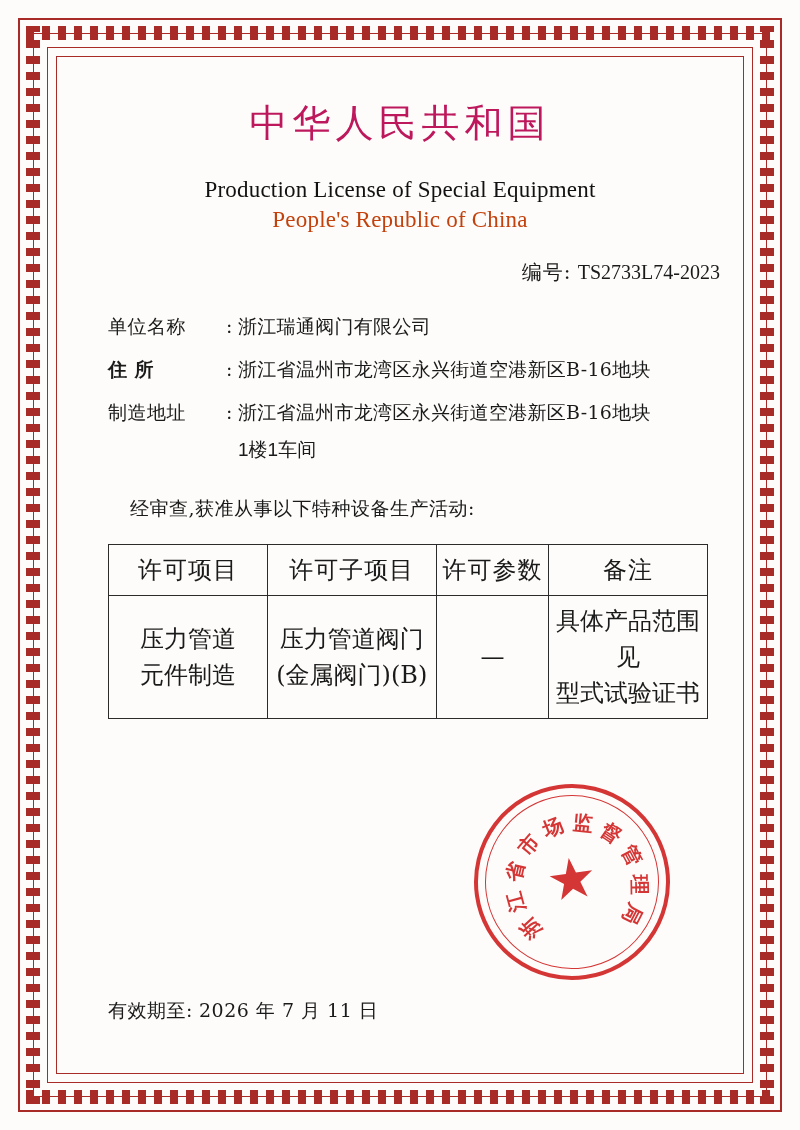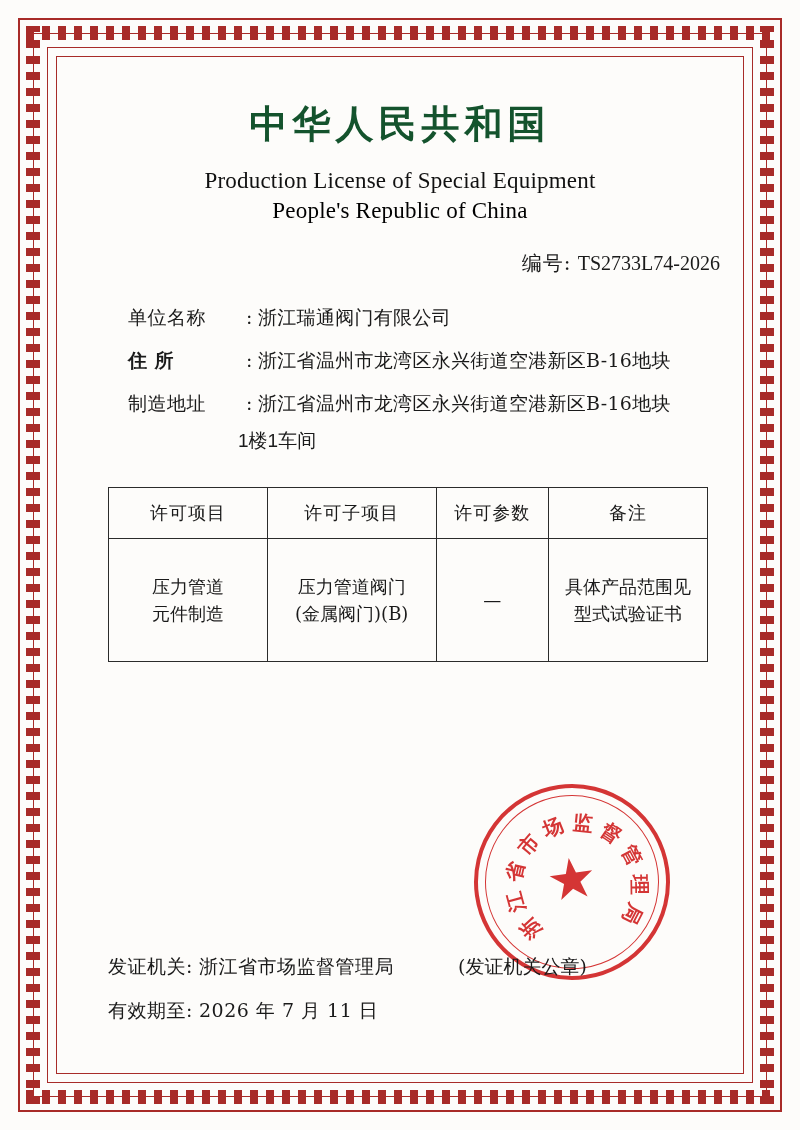--- a/index.html
+++ b/index.html
@@ -74,46 +74,46 @@
     height: 990px;
   }
 
   .title-block {
     text-align: center;
     padding-top: 28px;
   }
   .title-cn-1 {
     font-family: "DejaVu Serif", serif;
     font-size: 38px;
-    font-weight: bold;
+    font-weight: normal;
     letter-spacing: 5px;
-    color: #14532d;
+    color: #be185d;
     line-height: 1.35;
   }
   .title-cn-2 {
     font-family: "DejaVu Serif", serif;
     font-size: 38px;
     font-weight: bold;
     letter-spacing: 5px;
     color: #111;
     line-height: 1.35;
     margin-top: 4px;
   }
   .title-en-1 {
     font-family: "Liberation Serif", serif;
     font-size: 23px;
-    margin-top: 19px;
+    margin-top: 28px;
     color: #111;
     letter-spacing: 0.2px;
   }
   .title-en-2 {
     font-family: "Liberation Serif", serif;
     font-size: 23px;
     margin-top: 4px;
-    color: #000000;
+    color: #c2410c;
     letter-spacing: 0.2px;
   }
 
   .serial-row {
     text-align: right;
     margin-top: 26px;
     padding-right: 10px;
     font-size: 20px;
     font-family: "DejaVu Serif", serif;
   }
@@ -128,21 +128,20 @@
   }
   .field-row {
     display: flex;
     align-items: baseline;
     margin-bottom: 17px;
   }
   .field-label {
     width: 118px;
     flex: 0 0 118px;
     letter-spacing: 0.5px;
-    margin-left: 20px;
   }
   .field-label.spaced {
     letter-spacing: 0.5px;
     font-weight: bold;
   }
   .field-colon {
     width: 12px;
     flex: 0 0 12px;
   }
   .field-value {
@@ -173,21 +172,21 @@
     border-collapse: collapse;
     width: 600px;
     font-family: "DejaVu Serif", serif;
   }
   table.license-table th,
   table.license-table td {
     border: 1px solid #2b2b2b;
     text-align: center;
     vertical-align: middle;
     font-weight: normal;
-    font-size: 18px;
+    font-size: 24px;
     padding: 6px 4px;
   }
   table.license-table thead th {
     height: 38px;
     letter-spacing: 1px;
   }
   table.license-table tbody td {
     height: 110px;
     line-height: 1.5;
   }
@@ -279,21 +278,21 @@
   <div class="content">
 
     <div class="title-block">
       <div class="title-cn-1">中华人民共和国</div>
       <div class="title-en-1">Production License of Special Equipment</div>
       <div class="title-en-2">People's Republic of China</div>
     </div>
 
     <div class="serial-row">
       <span class="serial-label">编号:</span>
-      <span class="serial-value">TS2733L74-2026</span>
+      <span class="serial-value">TS2733L74-2023</span>
     </div>
 
     <div class="fields">
 
       <div class="field-row">
         <div class="field-label">单位名称</div>
         <div class="field-colon">:</div>
         <div class="field-value">浙江瑞通阀门有限公司</div>
       </div>
 
@@ -305,20 +304,21 @@
 
       <div class="field-row">
         <div class="field-label">制造地址</div>
         <div class="field-colon">:</div>
         <div class="field-value">浙江省温州市龙湾区永兴街道空港新区B-16地块</div>
       </div>
 
       <div class="field-cont">1楼1车间</div>
     </div>
 
+    <div class="statement">经审查,获准从事以下特种设备生产活动:</div>
 
     <div class="table-wrap">
       <table class="license-table">
         <thead>
           <tr>
             <th class="col-1">许可项目</th>
             <th class="col-2">许可子项目</th>
             <th class="col-3">许可参数</th>
             <th class="col-4">备注</th>
           </tr>
@@ -355,27 +355,20 @@
           <span style="transform: rotate(41.6667deg) translate(-50%, -76px) rotate(0deg);">督</span>
           <span style="transform: rotate(69.4444deg) translate(-50%, -76px) rotate(0deg);">管</span>
           <span style="transform: rotate(97.2222deg) translate(-50%, -76px) rotate(0deg);">理</span>
           <span style="transform: rotate(125deg) translate(-50%, -76px) rotate(0deg);">局</span>
         </div>
     </div>
 
     <div class="footer">
       <div class="footer-row">
         <div class="footer-left">
-          <span class="footer-label">发证机关:</span>
-          <span class="footer-value">浙江省市场监督管理局</span>
-        </div>
-        <div class="footer-right">(发证机关公章)</div>
-      </div>
-      <div class="footer-row">
-        <div class="footer-left">
           <span class="footer-label">有效期至:</span>
           <span class="footer-value">2026 年 7 月 11 日</span>
         </div>
       </div>
     </div>
 
   </div>
 </div>
 
 </body></html>

